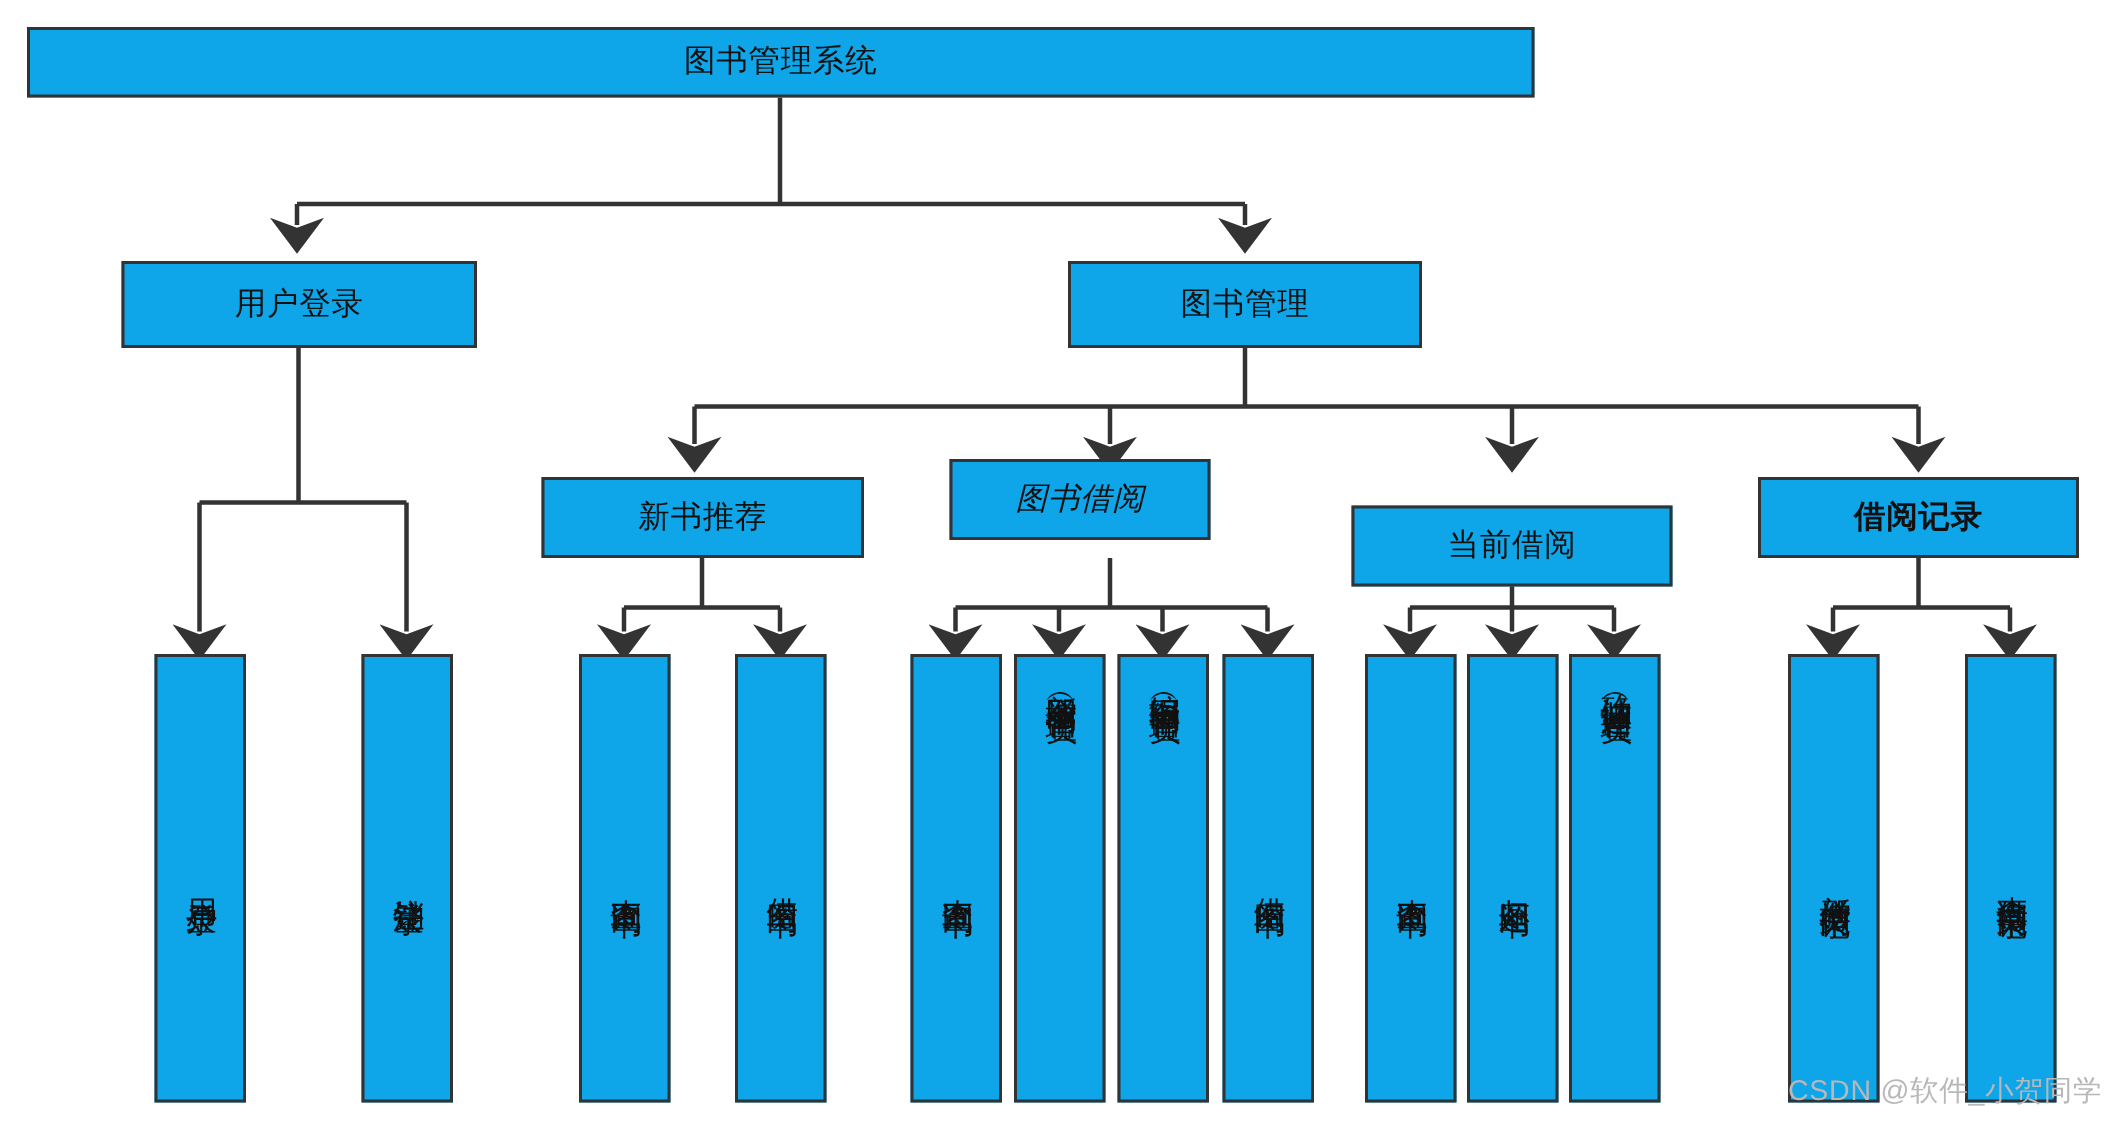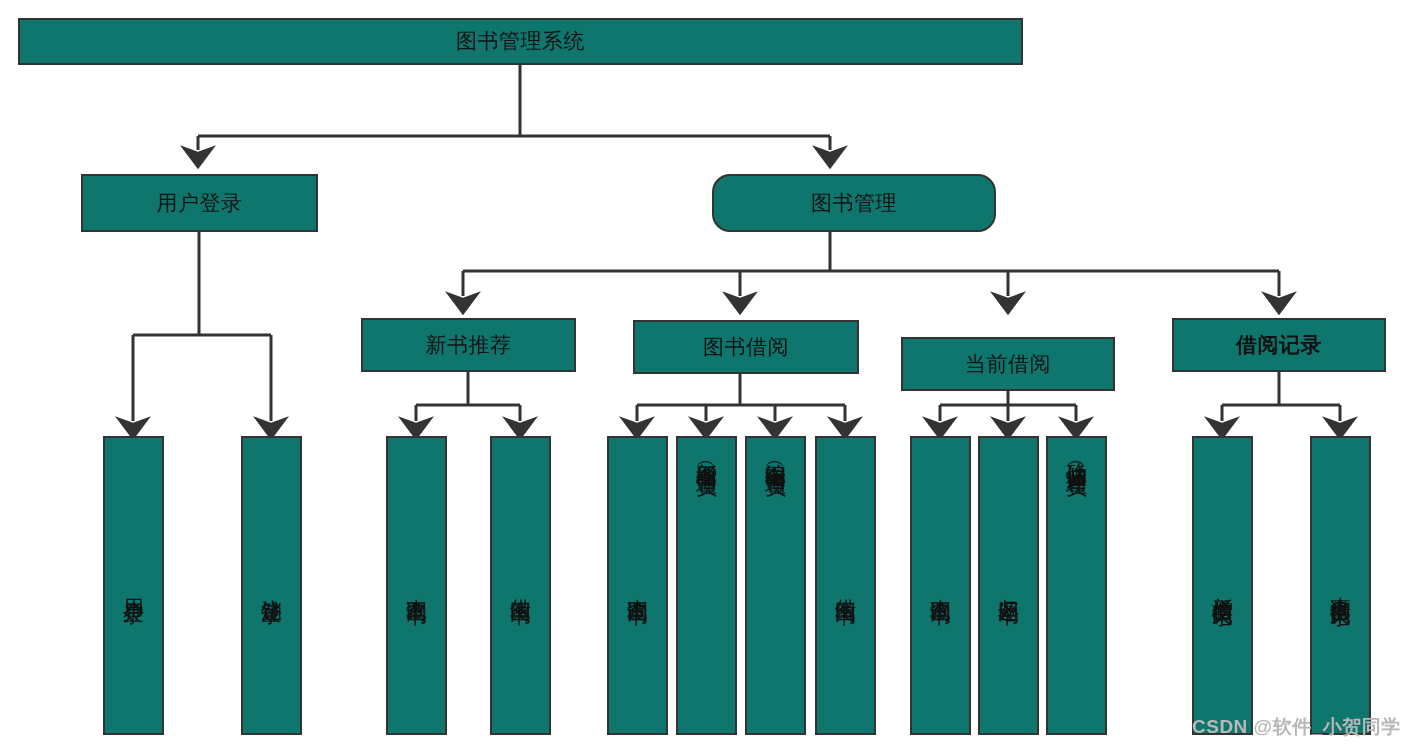--- a/index.html
+++ b/index.html
@@ -22,21 +22,21 @@
     position: absolute;
     left: 0;
     top: 0;
     width: 1405px;
     height: 747px;
     pointer-events: none;
   }
   .node {
     position: absolute;
     box-sizing: border-box;
-    background: #0f766e;
+    background: #0ea5e9;
     border: 2px solid #333333;
     display: flex;
     align-items: center;
     justify-content: center;
     color: #111111;
     z-index: 2;
   }
   .node .label {
     font-size: 21px;
     line-height: 1.15;
@@ -128,29 +128,29 @@
   </svg>
 
   <div class="node" style="left:18px; top:18px; width:1005px; height:47px;">
     <span class="label">图书管理系统</span>
   </div>
 
   <div class="node" style="left:81px; top:174px; width:237px; height:58px;">
     <span class="label">用户登录</span>
   </div>
 
-  <div class="node" style="left:712px; top:174px; width:284px; height:58px;border-radius:18px;">
+  <div class="node" style="left:712px; top:174px; width:236px; height:58px;">
     <span class="label">图书管理</span>
   </div>
 
   <div class="node" style="left:361px; top:318px; width:215px; height:54px;align-items:center;">
     <span class="label">新书推荐</span>
   </div>
 
-  <div class="node" style="left:633px; top:320px; width:226px; height:54px;">
+  <div class="node" style="left:633px; top:306px; width:174px; height:54px;font-style:italic;">
     <span class="label">图书借阅</span>
   </div>
 
   <div class="node" style="left:901px; top:318px; width:214px; height:54px;margin-top:19px;">
     <span class="label">当前借阅</span>
   </div>
 
   <div class="node" style="left:1172px; top:318px; width:214px; height:54px;font-weight:bold;">
     <span class="label">借阅记录</span>
   </div>
@@ -192,15 +192,15 @@
     <span class="label">确认归还（管理员）</span>
   </div>
 
   <div class="node leaf short" style="left:1192px; top:436px; width:61px; height:299px;">
     <span class="label">新增借阅记录</span>
   </div>
   <div class="node leaf short" style="left:1310px; top:436px; width:61px; height:299px;">
     <span class="label">查询借阅记录</span>
   </div>
 
-  <div class="watermark" style="left:1192px; top:714px;font-weight:bold;">CSDN @软件_小贺同学</div>
+  <div class="watermark" style="left:1192px; top:714px;">CSDN @软件_小贺同学</div>
 
 </div>
 
 </body></html>

